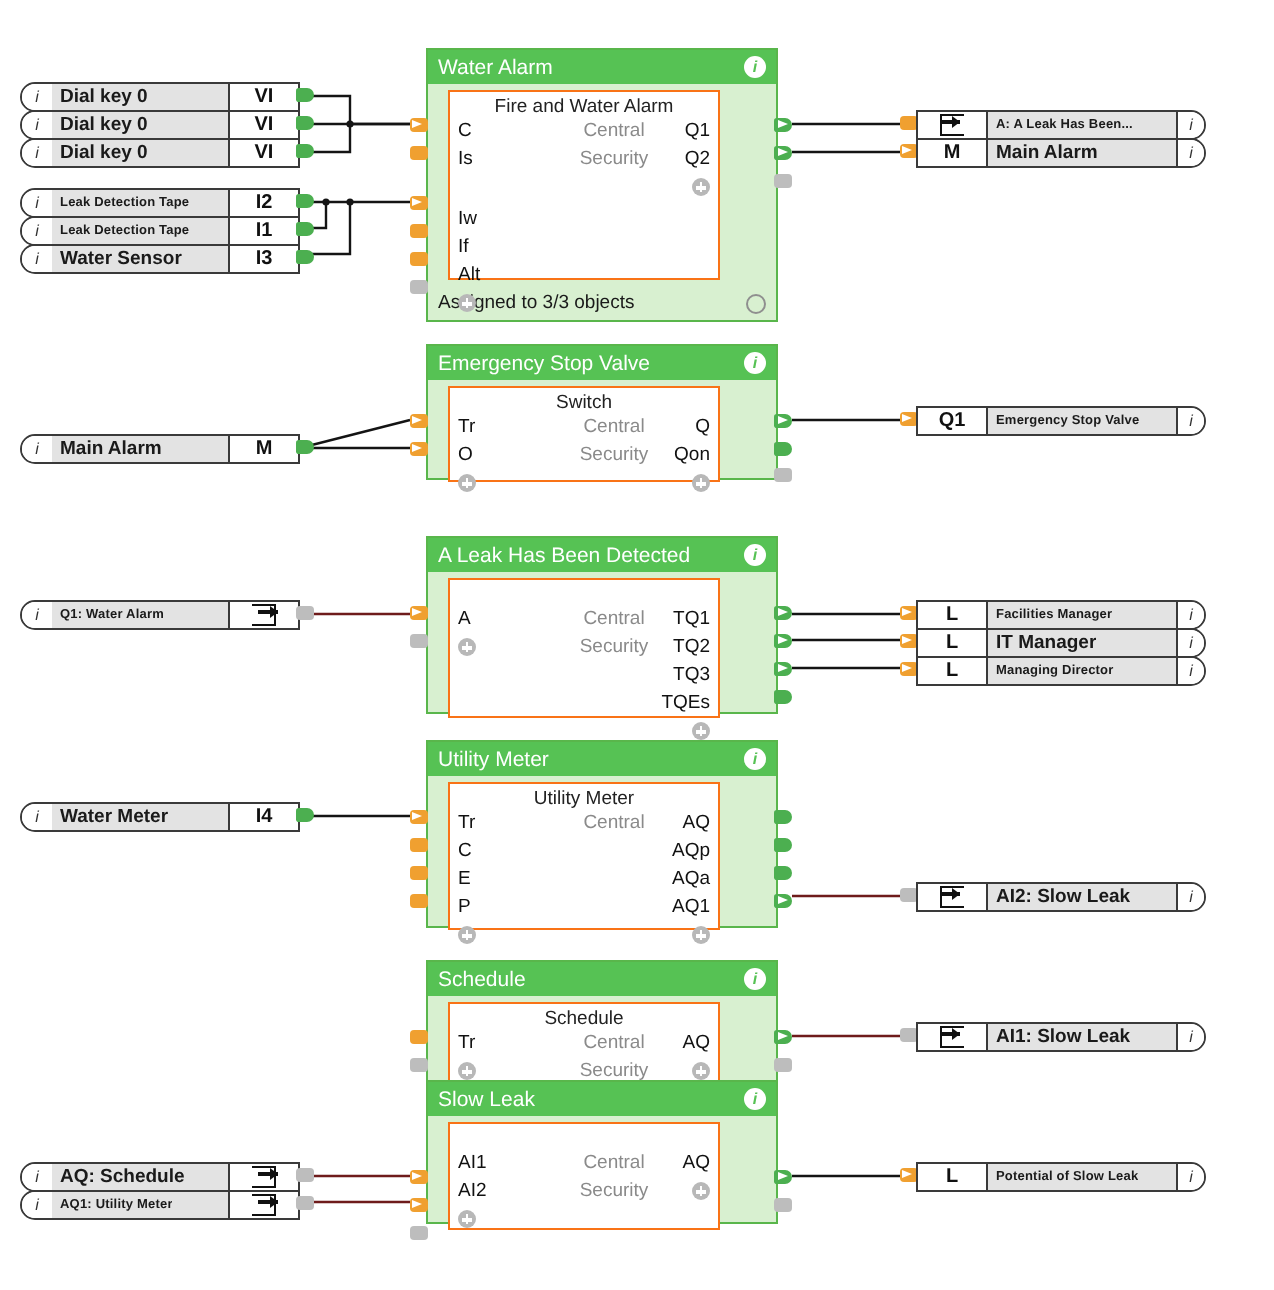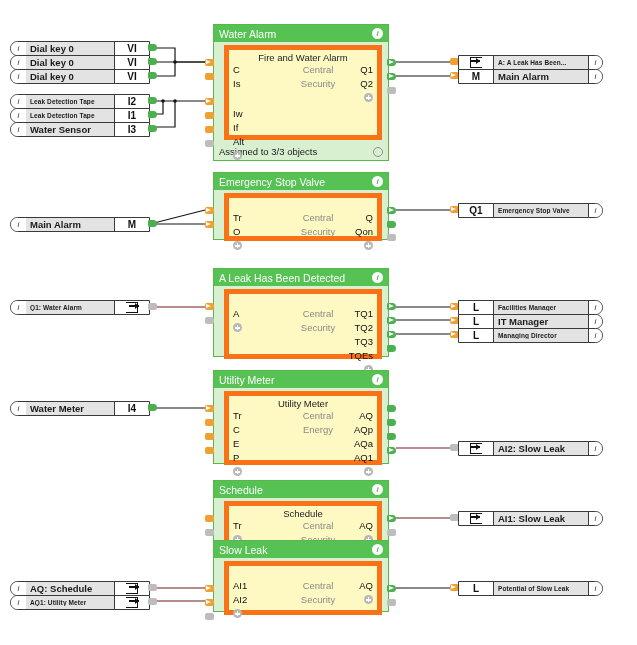--- a/index.html
+++ b/index.html
@@ -123,23 +123,23 @@
   }
   .fb-info{
     flex:0 0 11px;width:11px;height:11px;border-radius:50%;
     background:#ffffff;color:#56c254;
     font-size:8px;font-style:italic;font-weight:bold;
     display:flex;align-items:center;justify-content:center;
     line-height:1;
   }
   .fb-body{
     position:relative;
-    margin:3px 6px 0 10px;
-    background:#fef9c3;
-    border:5px solid #f97316;
+    margin:3px 28px 0 10px;
+    background:#ffffff;
+    border:1px solid #f97316;
     box-sizing:border-box;
   }
   .fb-subtitle{
     text-align:center;font-size:9.5px;color:#222;
     padding:1px 0 0 0;height:13px;line-height:13px;
   }
   .fb-inputs{position:absolute;left:4px;top:13px;}
   .fb-outputs{position:absolute;right:4px;top:13px;text-align:right;}
   .fb-center{position:absolute;left:0;right:0;top:13px;text-align:center;}
   .port{font-size:9.5px;color:#111;height:14px;line-height:14px;white-space:nowrap;}
@@ -364,20 +364,21 @@
   <div class="pin green arrow" style="left:387px;top:59px;"></div>
   <div class="pin green arrow" style="left:387px;top:73px;"></div>
   <div class="pin grey" style="left:387px;top:87px;"></div>
 
   <div class="fblock" style="left:213px;top:172px;height:68px;">
     <div class="fb-head">
       <div class="fb-title">Emergency Stop Valve</div>
       <div class="fb-info">i</div>
     </div>
     <div class="fb-body" style="height:48px;">
+      <div class="fb-subtitle">Switch</div>
       <div class="fb-inputs">
         <div class="port">Tr</div>
         <div class="port">O</div>
         <div class="plus"></div>
       </div>
       <div class="fb-center">
         <div class="ctr-lbl">Central</div>
         <div class="ctr-lbl">Security</div>
       </div>
       <div class="fb-outputs">
@@ -432,21 +433,20 @@
       <div class="fb-subtitle">Utility Meter</div>
       <div class="fb-inputs">
         <div class="port">Tr</div>
         <div class="port">C</div>
         <div class="port">E</div>
         <div class="port">P</div>
         <div class="plus"></div>
       </div>
       <div class="fb-center">
         <div class="ctr-lbl">Central</div>
-        <div class="ctr-lbl">Energy</div>
       </div>
       <div class="fb-outputs">
         <div class="port">AQ</div>
         <div class="port">AQp</div>
         <div class="port">AQa</div>
         <div class="port">AQ1</div>
         <div class="plus"></div>
       </div>
     </div>
   </div>

